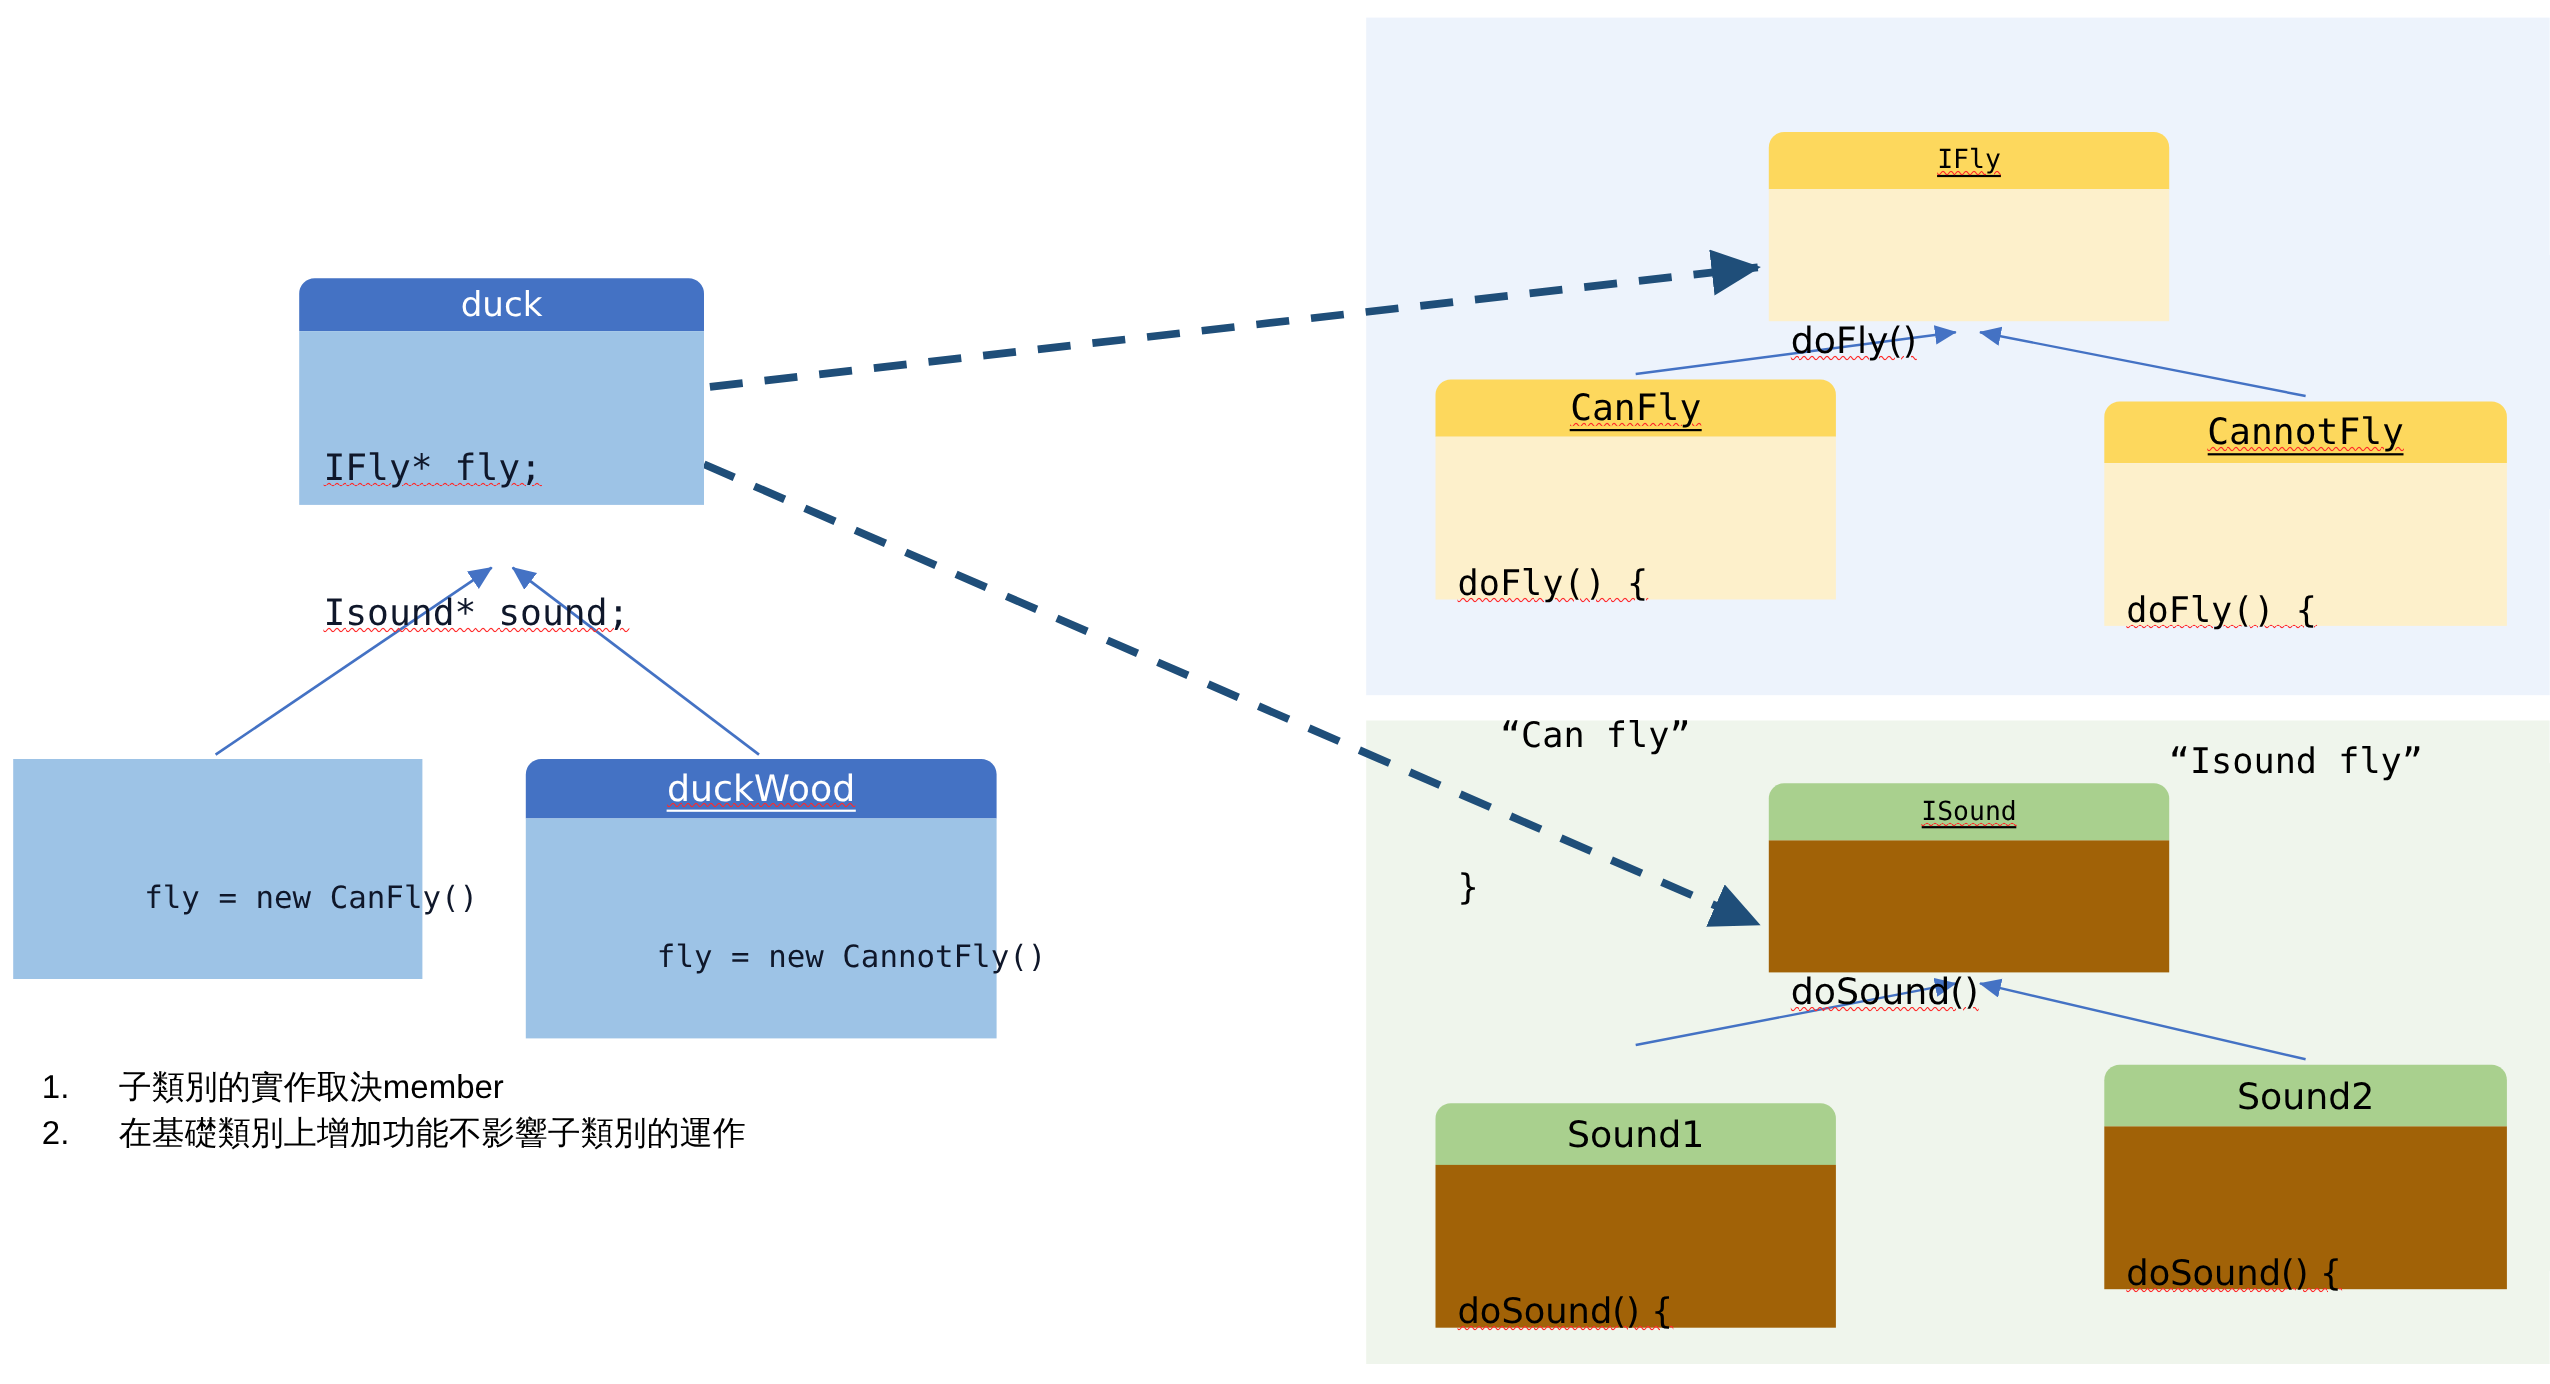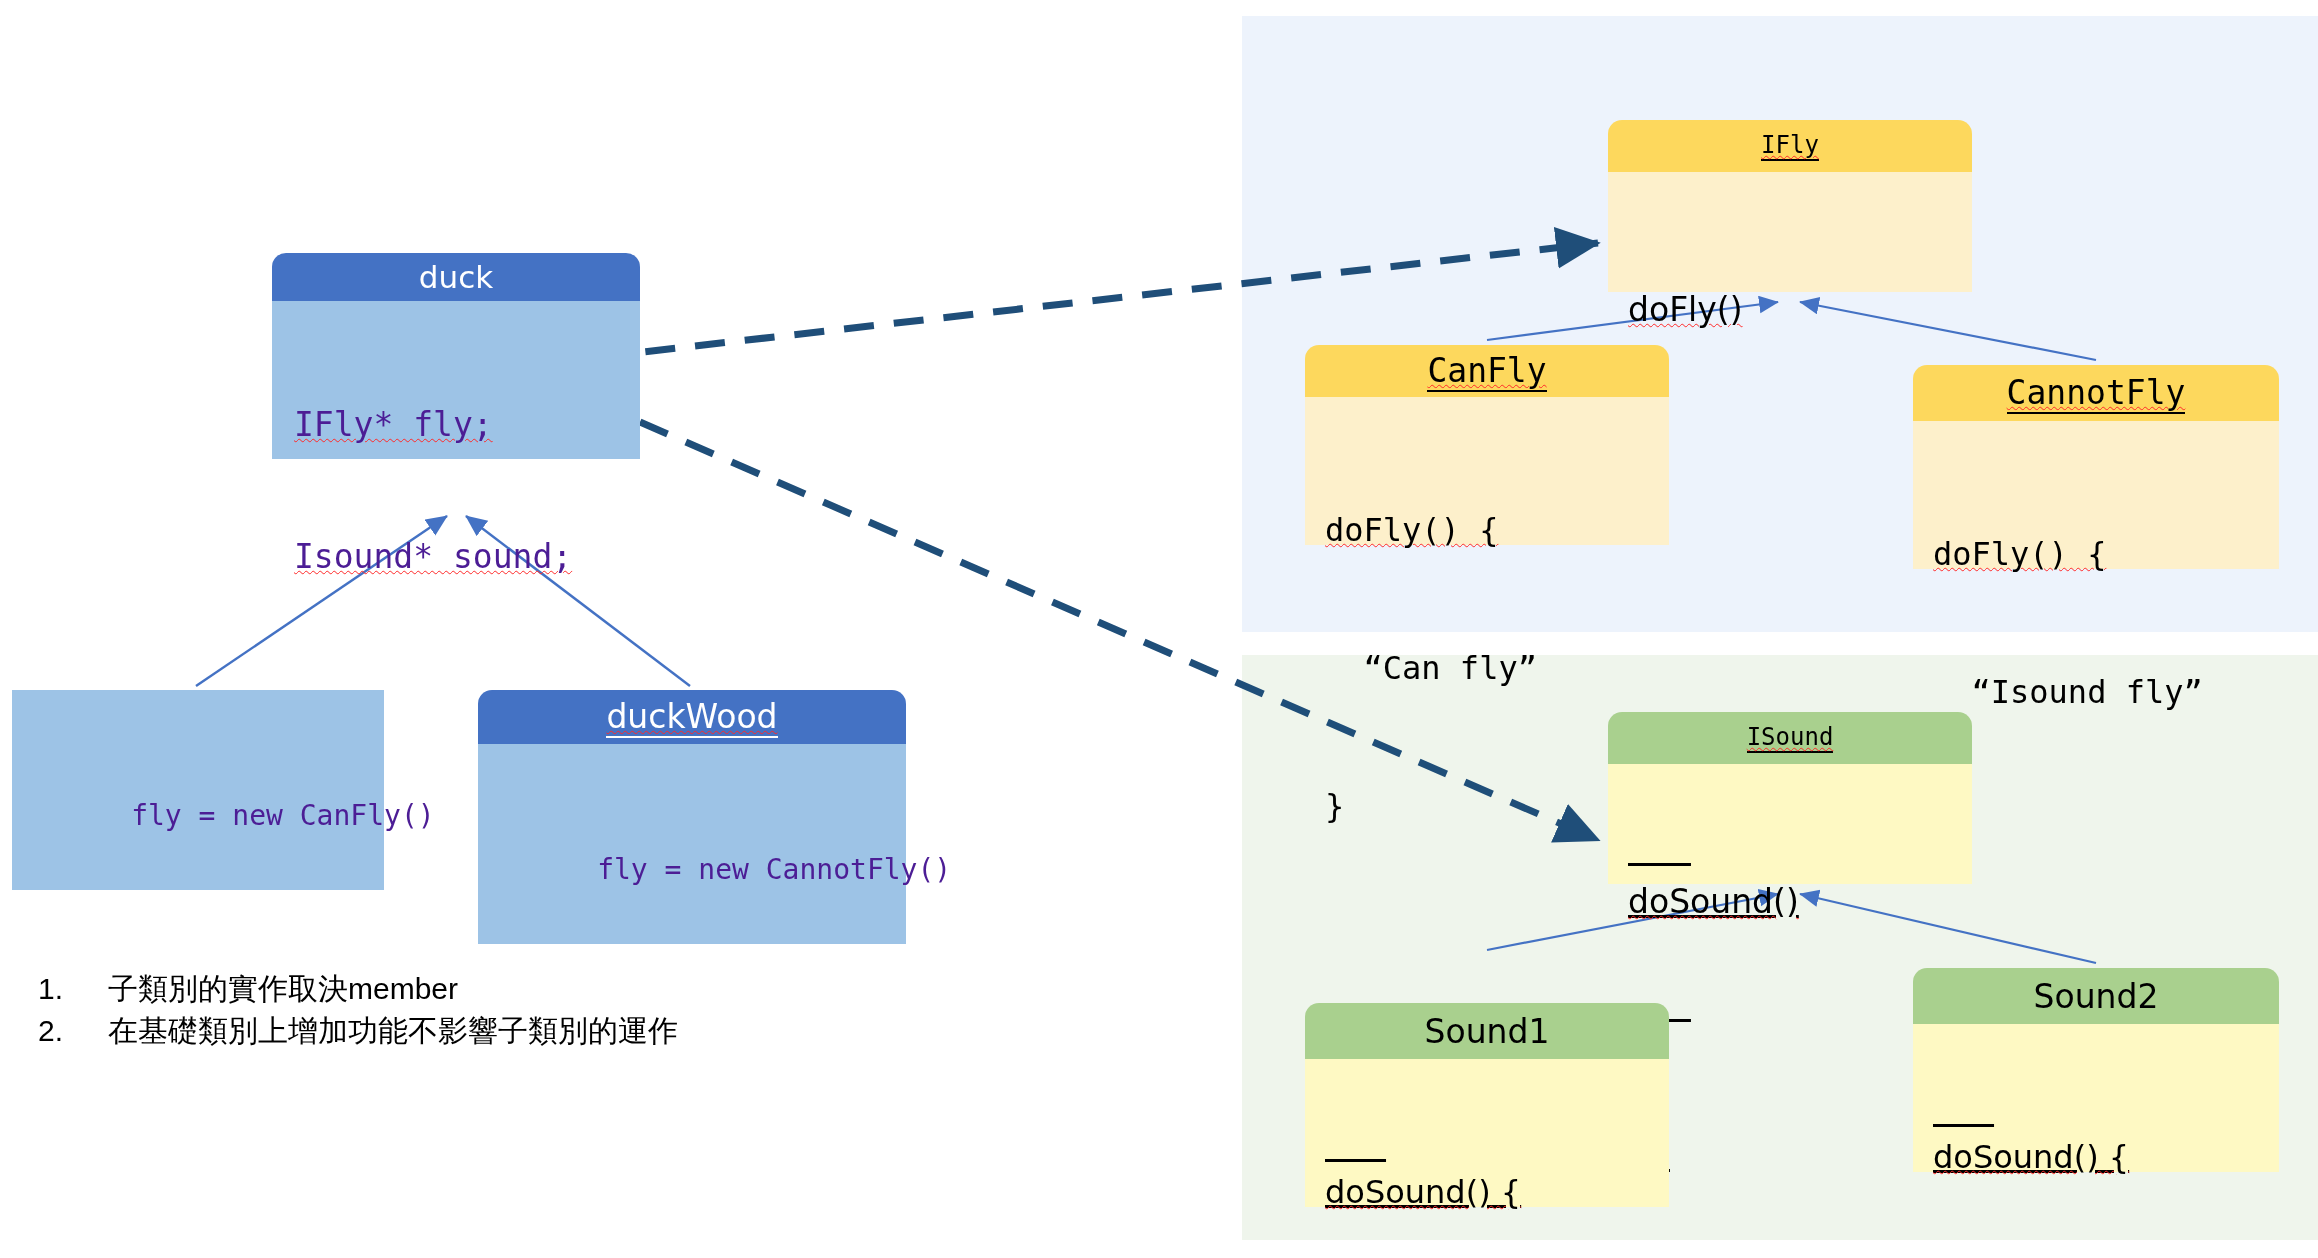--- a/index.html
+++ b/index.html
@@ -24,27 +24,27 @@
     display:flex;align-items:center;justify-content:center;
     white-space:nowrap;
   }
   .cbox .body{
     box-sizing:border-box;width:100%;
     white-space:pre;
   }
 
   
   .blue .hdr{background:#4472c4;color:#ffffff;}
-  .blue .body{background:#9dc3e6;color:#4c1d95;}
+  .blue .body{background:#9dc3e6;color:#0f172a;}
   
   .yellow .hdr{background:#fdd85d;color:#000000;}
   .yellow .body{background:#fdf0cb;color:#000000;}
   
   .green .hdr{background:#a9d08e;color:#000000;}
-  .green .body{background:#fef9c3;color:#000000;text-decoration:underline;}
+  .green .body{background:#a16207;color:#000000;}
 
   .mono{font-family:"DejaVu Sans Mono","Liberation Mono",monospace;}
   .sans{font-family:"DejaVu Sans","Liberation Sans",sans-serif;}
 
   
   .sq{
     text-decoration:underline;
     text-decoration-color:#ff2a2a;
     text-decoration-style:wavy;
     text-decoration-thickness:1px;

